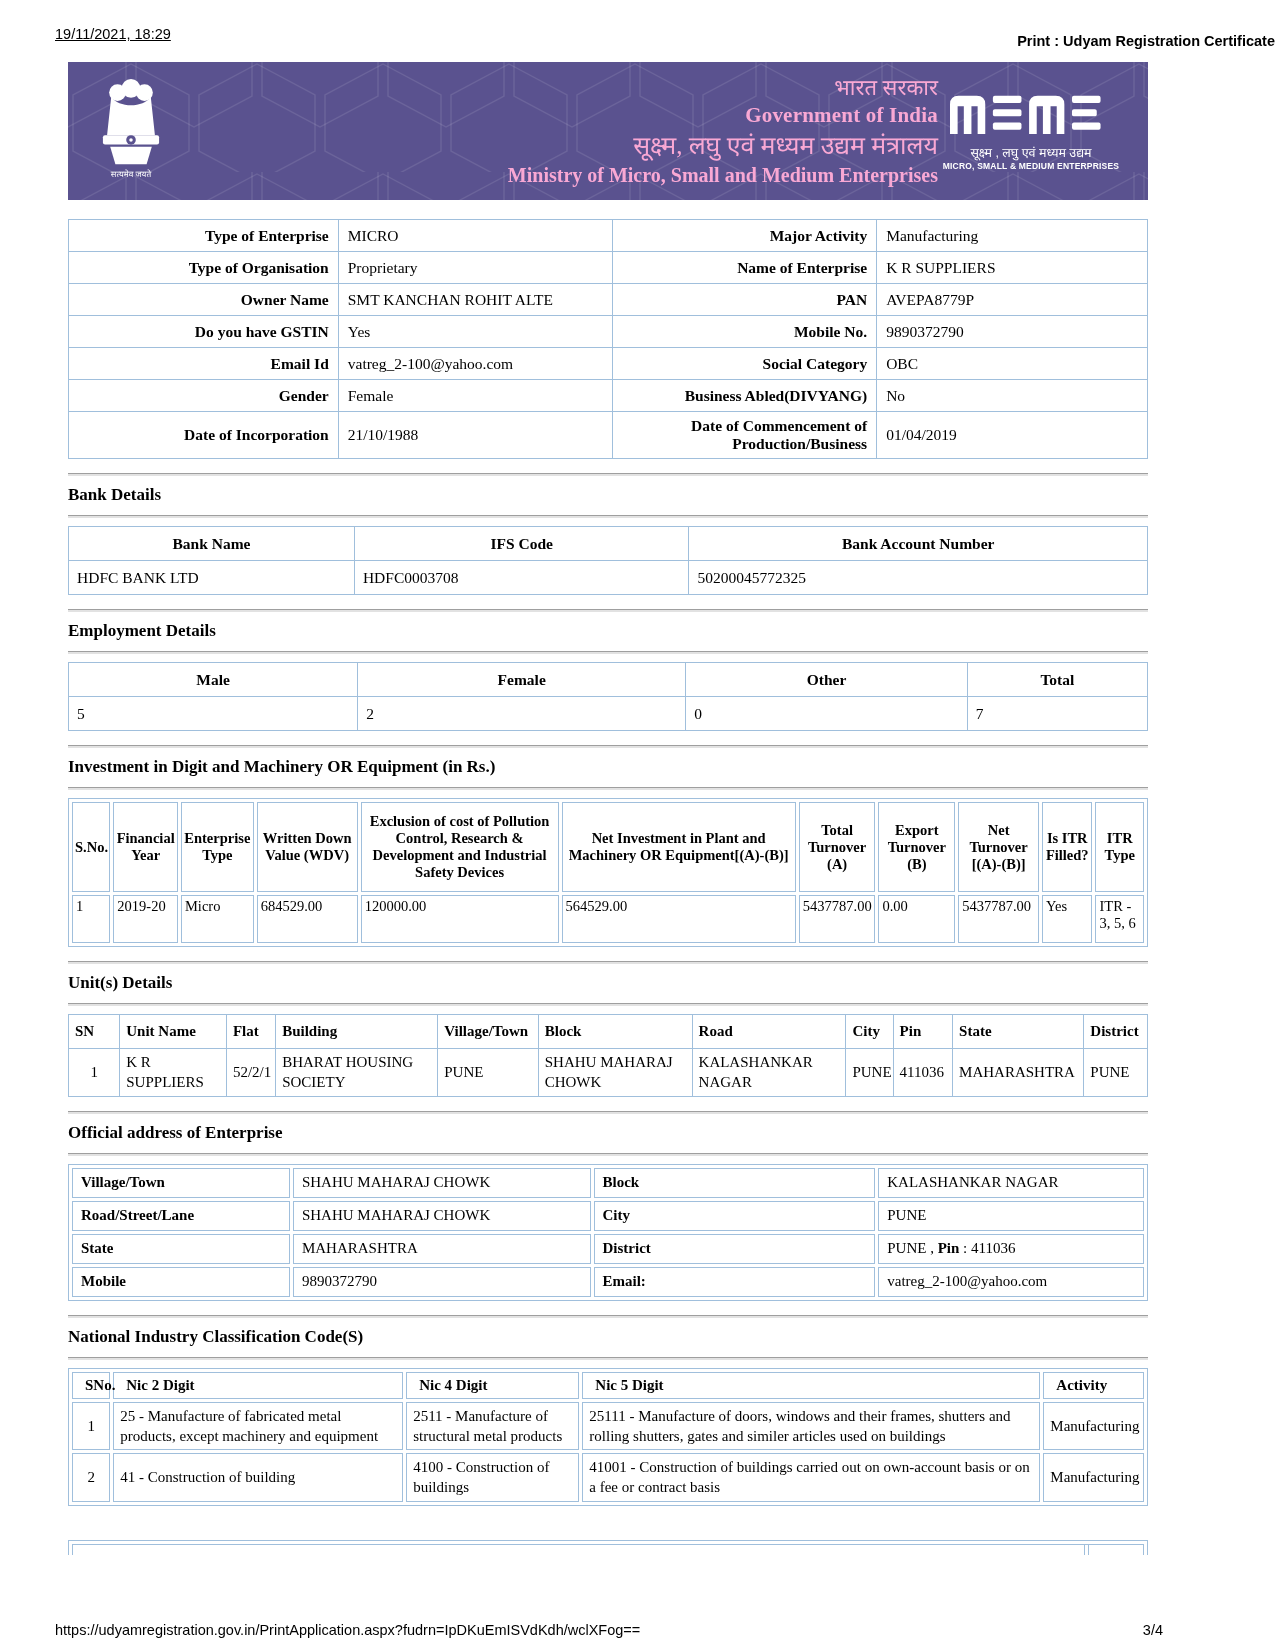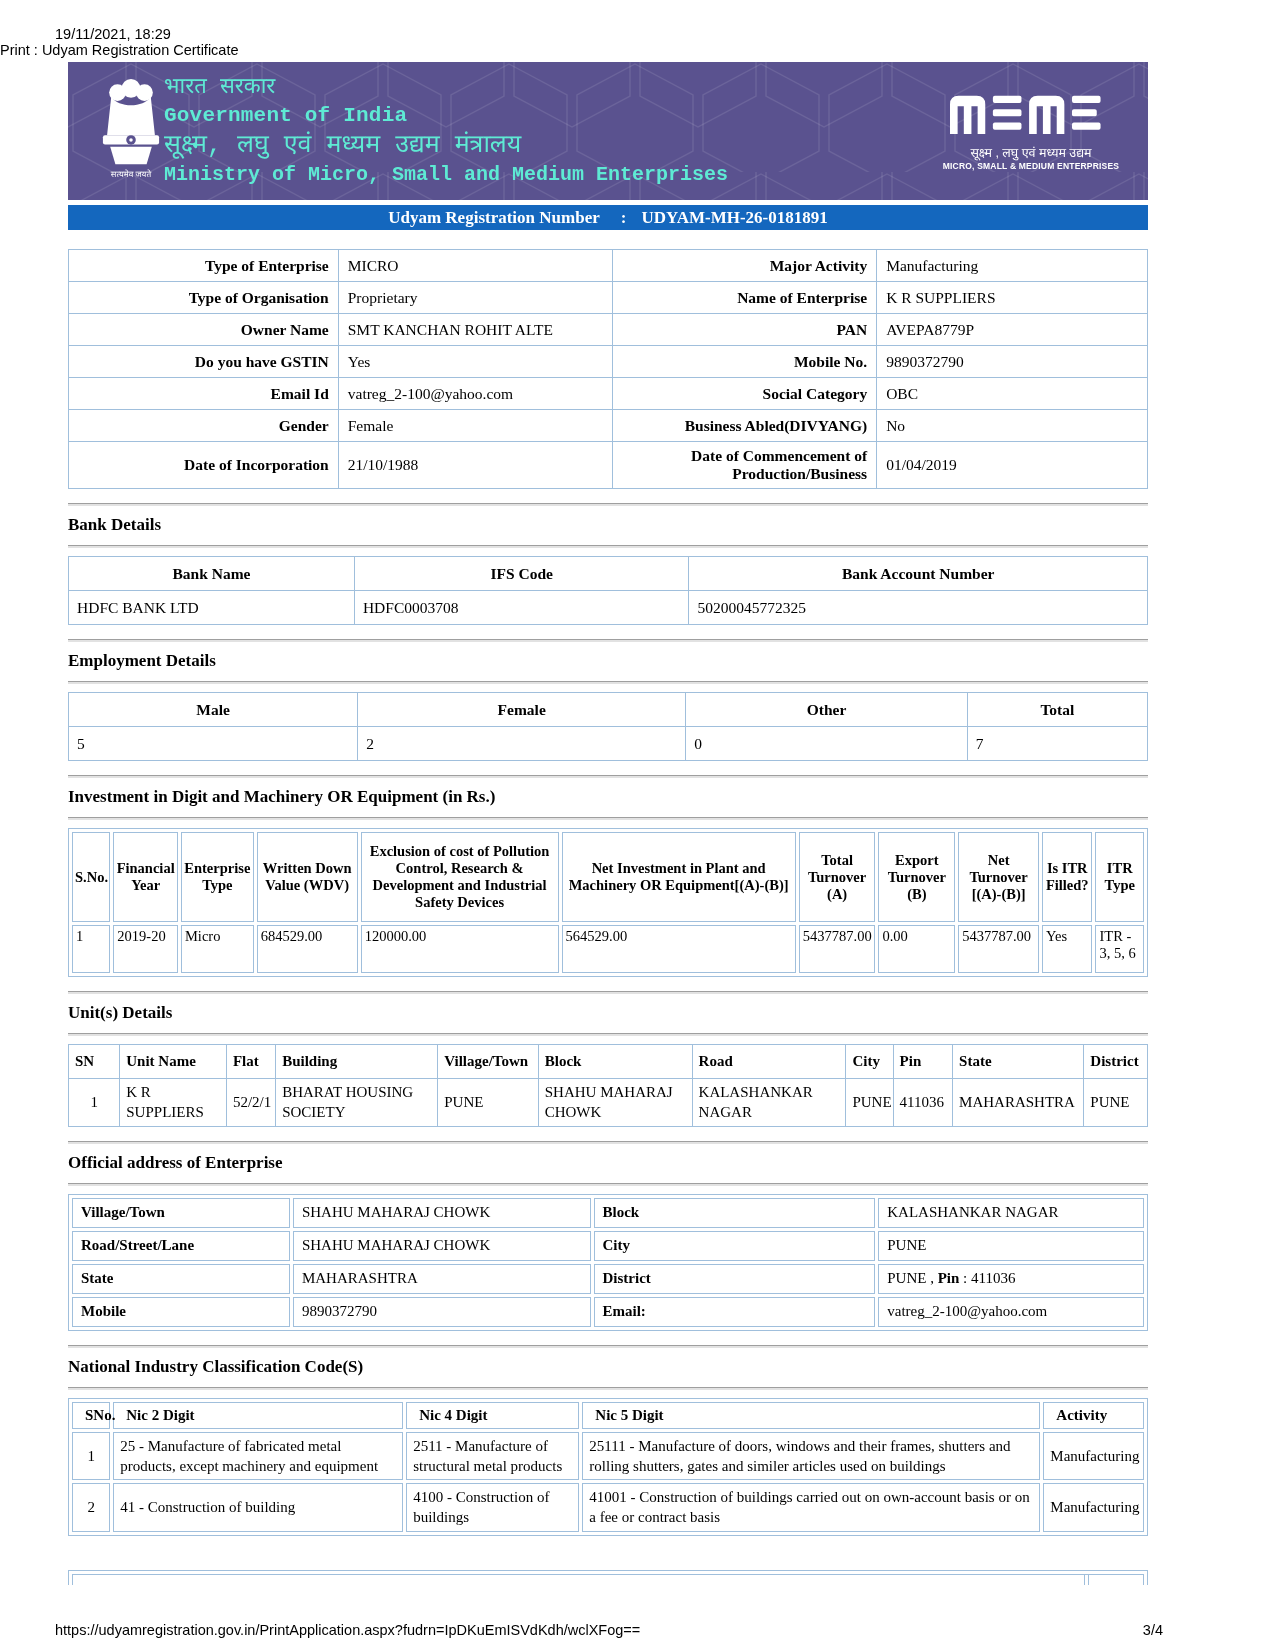--- a/index.html
+++ b/index.html
@@ -4,36 +4,36 @@
 <style>
   html,body { margin:0; padding:0; }
   body {
     width:1275px; height:1650px; position:relative; overflow:hidden;
     background:#ffffff; color:#000;
     font-family:"Liberation Serif", serif;
   }
   
   .print-meta { position:absolute; top:26px; left:0; right:0; height:20px;
     font-family:"Liberation Sans", sans-serif; font-size:14.5px; }
-  .print-date { position:absolute; left:55px; top:0; }
-  .print-title { position:absolute; left:0; right:0; top:16px; text-align:left; }
+  .print-date { position:absolute; left:55px; top:0;text-decoration:underline; }
+  .print-title { position:absolute; left:0; right:0; top:7px; text-align:right;font-weight:bold; }
   .print-footer { position:absolute; bottom:12px; left:55px; right:112px;
     font-family:"Liberation Sans", sans-serif; font-size:14.5px; }
   .footer-url { float:left; }
   .footer-page { float:right; }
 
   .content { position:absolute; top:62px; left:68px; width:1080px; }
 
   
   .banner { height:138px; background:#5A528F; position:relative;
     display:flex; align-items:center; overflow:hidden; }
   .hexbg { position:absolute; left:0; top:0; width:100%; height:100%; }
   .emblem-wrap { position:relative; margin-left:30px; flex:0 0 auto; }
-  .banner-center { position:relative; flex:1 1 auto; text-align:left; color:#5eead4;
-    line-height:1.3; font-family:Liberation Mono, monospace; }
+  .banner-center { position:relative; flex:1 1 auto; text-align:right; color:#f9a8d4;
+    line-height:1.3; font-family:Liberation Serif, serif; }
   .b-hi-1 { font-size:22px; }
   .b-en-1 { font-size:21px; font-weight:bold; letter-spacing:.2px; }
   .b-hi-2 { font-size:25px; }
   .b-en-2 { font-size:20px; font-weight:bold; }
   .msme-wrap { position:relative; margin-right:24px; width:186px; text-align:center;
     color:#fff; font-family:"Liberation Sans", sans-serif; flex:0 0 auto; }
   .msme-hindi { font-size:12.5px; margin-top:5px; white-space:nowrap; }
   .msme-cap { font-size:8.5px; font-weight:bold; white-space:nowrap; letter-spacing:.2px; }
 
   
@@ -139,23 +139,20 @@
           <rect x="128" y="4" width="30" height="7.5" rx="2"></rect>
           <rect x="128" y="18" width="26" height="7.5" rx="2"></rect>
           <rect x="128" y="32" width="30" height="7.5" rx="2"></rect>
         </g>
       </svg>
       <div class="msme-hindi">सूक्ष्म , लघु एवं मध्यम उद्यम</div>
       <div class="msme-cap">MICRO, SMALL &amp; MEDIUM ENTERPRISES</div>
     </div>
   </div>
 
-  <div class="reg-bar">
-    <span>Udyam Registration Number</span><span class="reg-sep">:</span><span>UDYAM-MH-26-0181891</span>
-  </div>
 
   <table class="plain details">
     <colgroup>
         <col style="width:25%">
         <col style="width:25.4%">
         <col style="width:24.5%">
         <col style="width:25.1%">
       </colgroup>
     <tbody>
         <tr>

